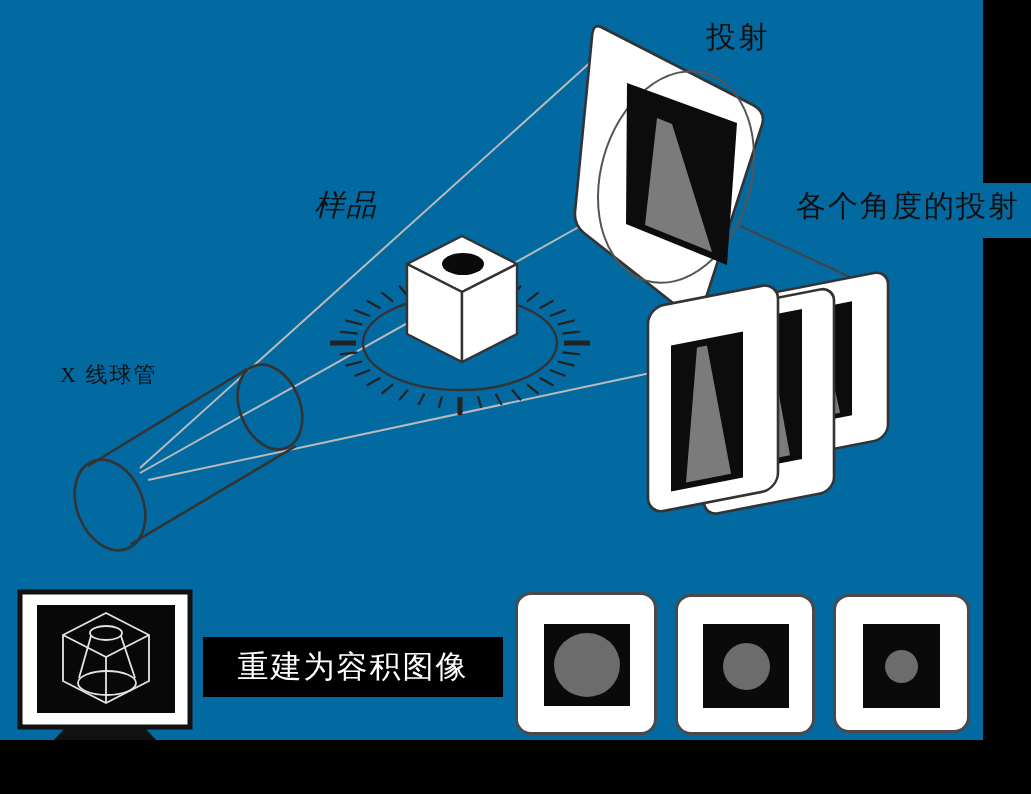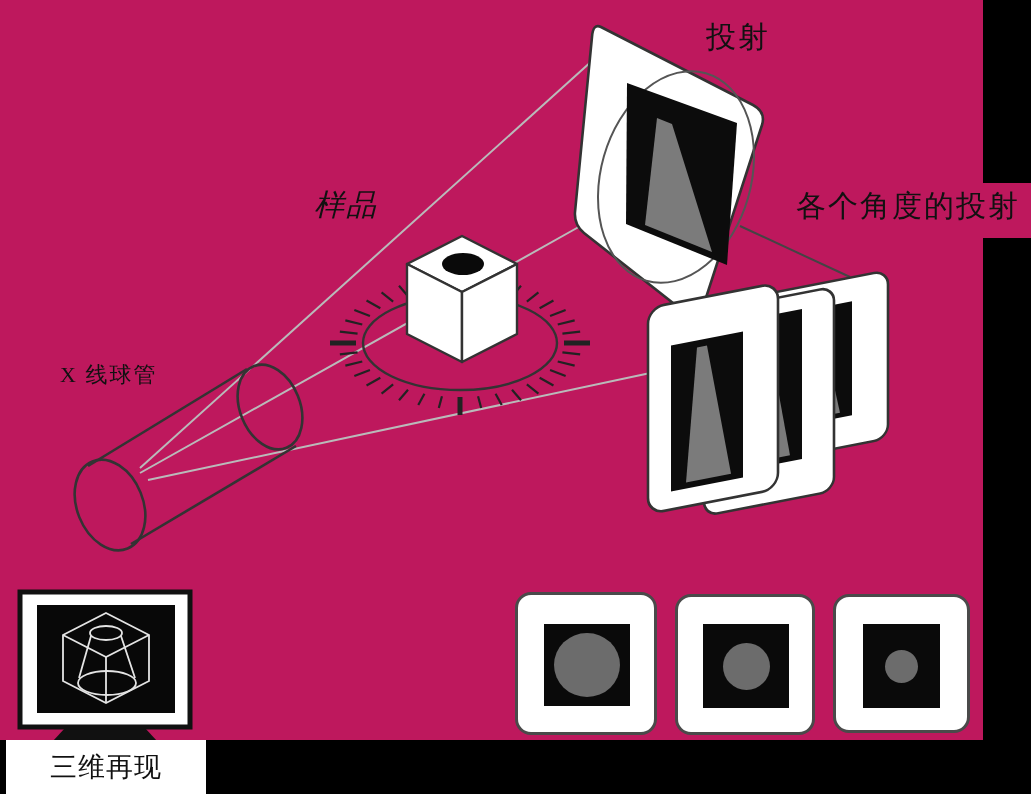--- a/index.html
+++ b/index.html
@@ -1,19 +1,19 @@
 <!DOCTYPE html>
 <html><head>
 <meta charset="utf-8">
 <style>
   html,body{margin:0;padding:0;background:#ffffff;}
   .canvas{
     position:relative;
     width:1031px;height:794px;
-    background:#be185d;
+    background:#0369a1;
     overflow:hidden;
     font-family:"Liberation Serif","DejaVu Serif",serif;
   }
   .layer{position:absolute;left:0;top:0;}
   .label{
     position:absolute;
     color:#111;
     font-size:30px;
     line-height:1.1;
     white-space:nowrap;
@@ -179,18 +179,16 @@
     <div class="slice-img" style="left:27px;top:27px;width:77px;height:84px;">
       <div class="slice-circle" style="width:33px;height:33px;"></div>
     </div>
   </div>
 
   <div class="label" style="left:706px;top:20px;">投射</div>
   <div class="label" style="left:314px;top:188px;font-style:italic;">样品</div>
   <div class="label" style="left:60px;top:351px;font-size:22px;margin-top:12px;">X 线球管</div>
   <div class="label" style="left:796px;top:189px;text-align:right;">各个角度的投射</div>
 
+  <div class="label-box" style="left:203px;top:637px;width:300px;height:60px;font-size:31px;">重建为容积图像</div>
 
-  <div class="white-box" style="left:6px;top:740px;width:200px;height:54px;">
-    <span>三维再现</span>
-  </div>
 
 </div>
 
 </body></html>

